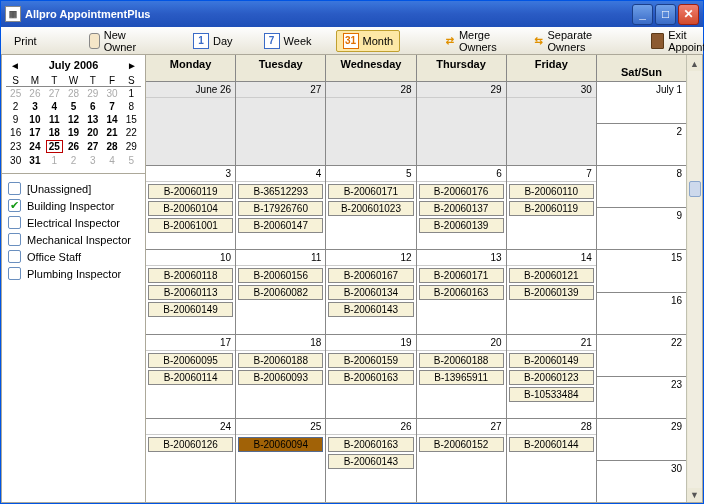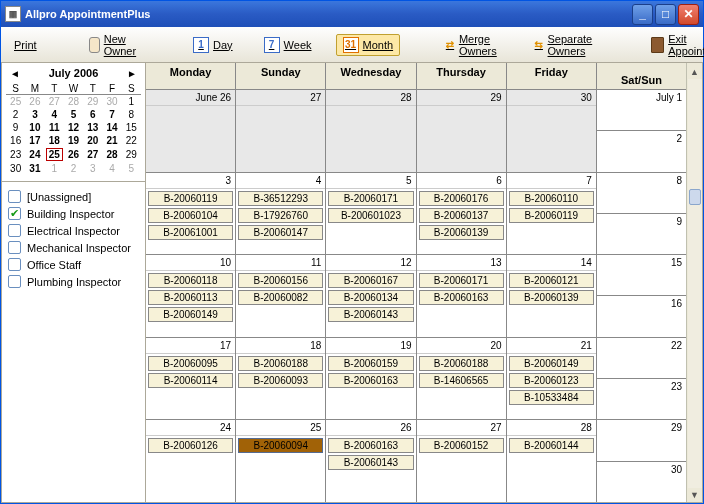--- a/index.html
+++ b/index.html
@@ -6,21 +6,21 @@
   body { font-family: Tahoma, Arial, sans-serif; font-size: 11px; background: #ece9d8; color: #000; }
   
   .window { width: 704px; height: 504px; border: 1px solid #0054e3; background: #ece9d8; display: flex; flex-direction: column; position: relative; }
   
   .titlebar { height: 26px; background: linear-gradient(to bottom, #3b77dd 0%, #2a5bc4 50%, #1e4fb8 100%); display: flex; align-items: center; padding: 0 4px; color: #fff; font-weight: bold; }
   .titlebar .icon { width: 16px; height: 16px; background: #fff; margin-right: 4px; border: 1px solid #888; display:inline-flex; align-items:center; justify-content:center; font-size:9px; color:#555;}
   .titlebar .controls { margin-left: auto; display: flex; gap: 2px; }
   .titlebar .wbtn { width: 21px; height: 21px; background: linear-gradient(#6fa0e8,#3a6bc7); border: 1px solid #1b3f8a; border-radius: 3px; display:flex; align-items:center; justify-content:center; color:#fff; font-weight:bold; font-size:12px; cursor:pointer;}
   .titlebar .wbtn.close { background: linear-gradient(#f08070,#d24a2c); border-color:#a02010;}
   
-  .toolbar { height: 36px; background: linear-gradient(#fefefe,#e8e5d8); border-bottom: 1px solid #aca899; display: flex; align-items: center; padding: 0 6px; gap: 17px; text-decoration: underline; }
+  .toolbar { height: 28px; background: linear-gradient(#fefefe,#e8e5d8); border-bottom: 1px solid #aca899; display: flex; align-items: center; padding: 0 6px; gap: 17px; }
   .toolbar .sep { width:1px; height:20px; background:#c0c0b0; margin:0 2px;}
   .toolbar .tbtn { display:flex; align-items:center; gap:4px; padding:2px 6px; border:1px solid transparent; cursor:pointer; border-radius:2px;}
   .toolbar .tbtn.active { background:#fde8a6; border:1px solid #c0a030; }
   .toolbar .tbtn .tico { width:16px; height:16px; display:inline-flex; align-items:center; justify-content:center; font-size:10px; }
   .tico.cal { border:1px solid #3a6bc7; background:#fff; color:#3a6bc7; font-weight:bold; font-size:8px; }
   .tico.cal.orange { border-color:#e07000; color:#e07000; }
   .tico.user { border:1px solid #888; border-radius:3px; background:#f5e6c8; }
   .tico.merge { color:#e09000; font-weight:bold; font-size:13px;}
   .tico.sep2 { color:#e09000; font-weight:bold; font-size:13px;}
   .tico.door { width:14px; height:14px; background:#8c5a30; border:1px solid #5c3a18; position:relative; border-radius:1px;}
@@ -226,21 +226,21 @@
             <span>Plumbing Inspector</span>
           </div>
         </div>
     </div>
 
     <div class="calendar-area">
       <div style="display:flex; height:100%;">
         <div class="gridwrap">
           <div class="calhead" id="calhead">
               <div class="col">Monday</div>
-              <div class="col">Sunday</div>
+              <div class="col">Tuesday</div>
               <div class="col">Wednesday</div>
               <div class="col">Thursday</div>
               <div class="col">Friday</div>
               <div class="col">Sat/Sun</div>
             </div>
           <div class="calbody">
             <div class="gridwrap" id="calweeks">
                 <div class="weekrow">
                   <div class="daycell gray">
                     <div class="dnum">June 26</div>
@@ -385,21 +385,21 @@
                     <div class="dnum">19</div>
                     <div class="appts">
                       <div class="appt">B-20060159</div>
                       <div class="appt">B-20060163</div>
                     </div>
                   </div>
                   <div class="daycell">
                     <div class="dnum">20</div>
                     <div class="appts">
                       <div class="appt">B-20060188</div>
-                      <div class="appt">B-14606565</div>
+                      <div class="appt">B-13965911</div>
                     </div>
                   </div>
                   <div class="daycell">
                     <div class="dnum">21</div>
                     <div class="appts">
                       <div class="appt">B-20060149</div>
                       <div class="appt">B-20060123</div>
                       <div class="appt">B-10533484</div>
                     </div>
                   </div>

